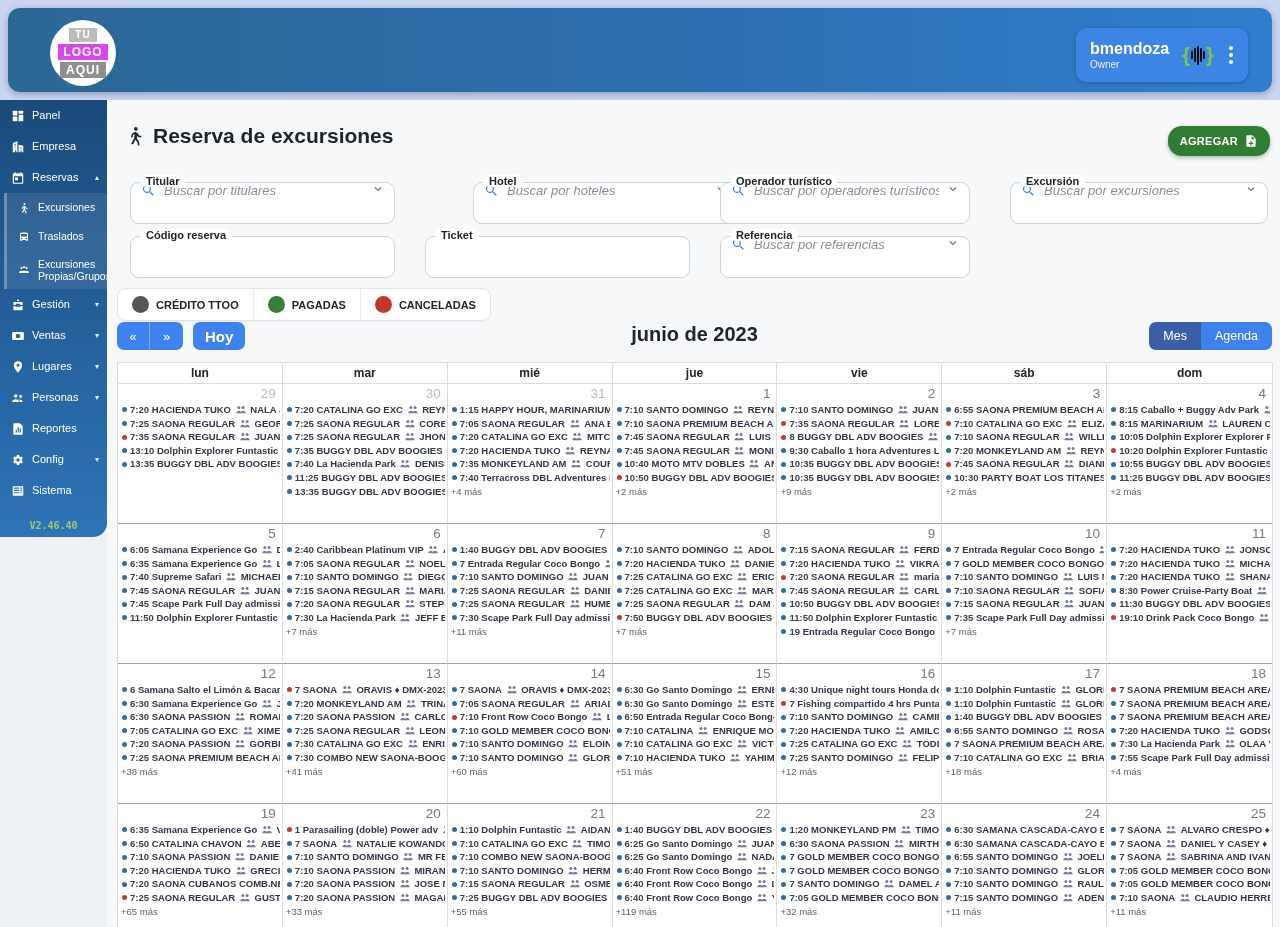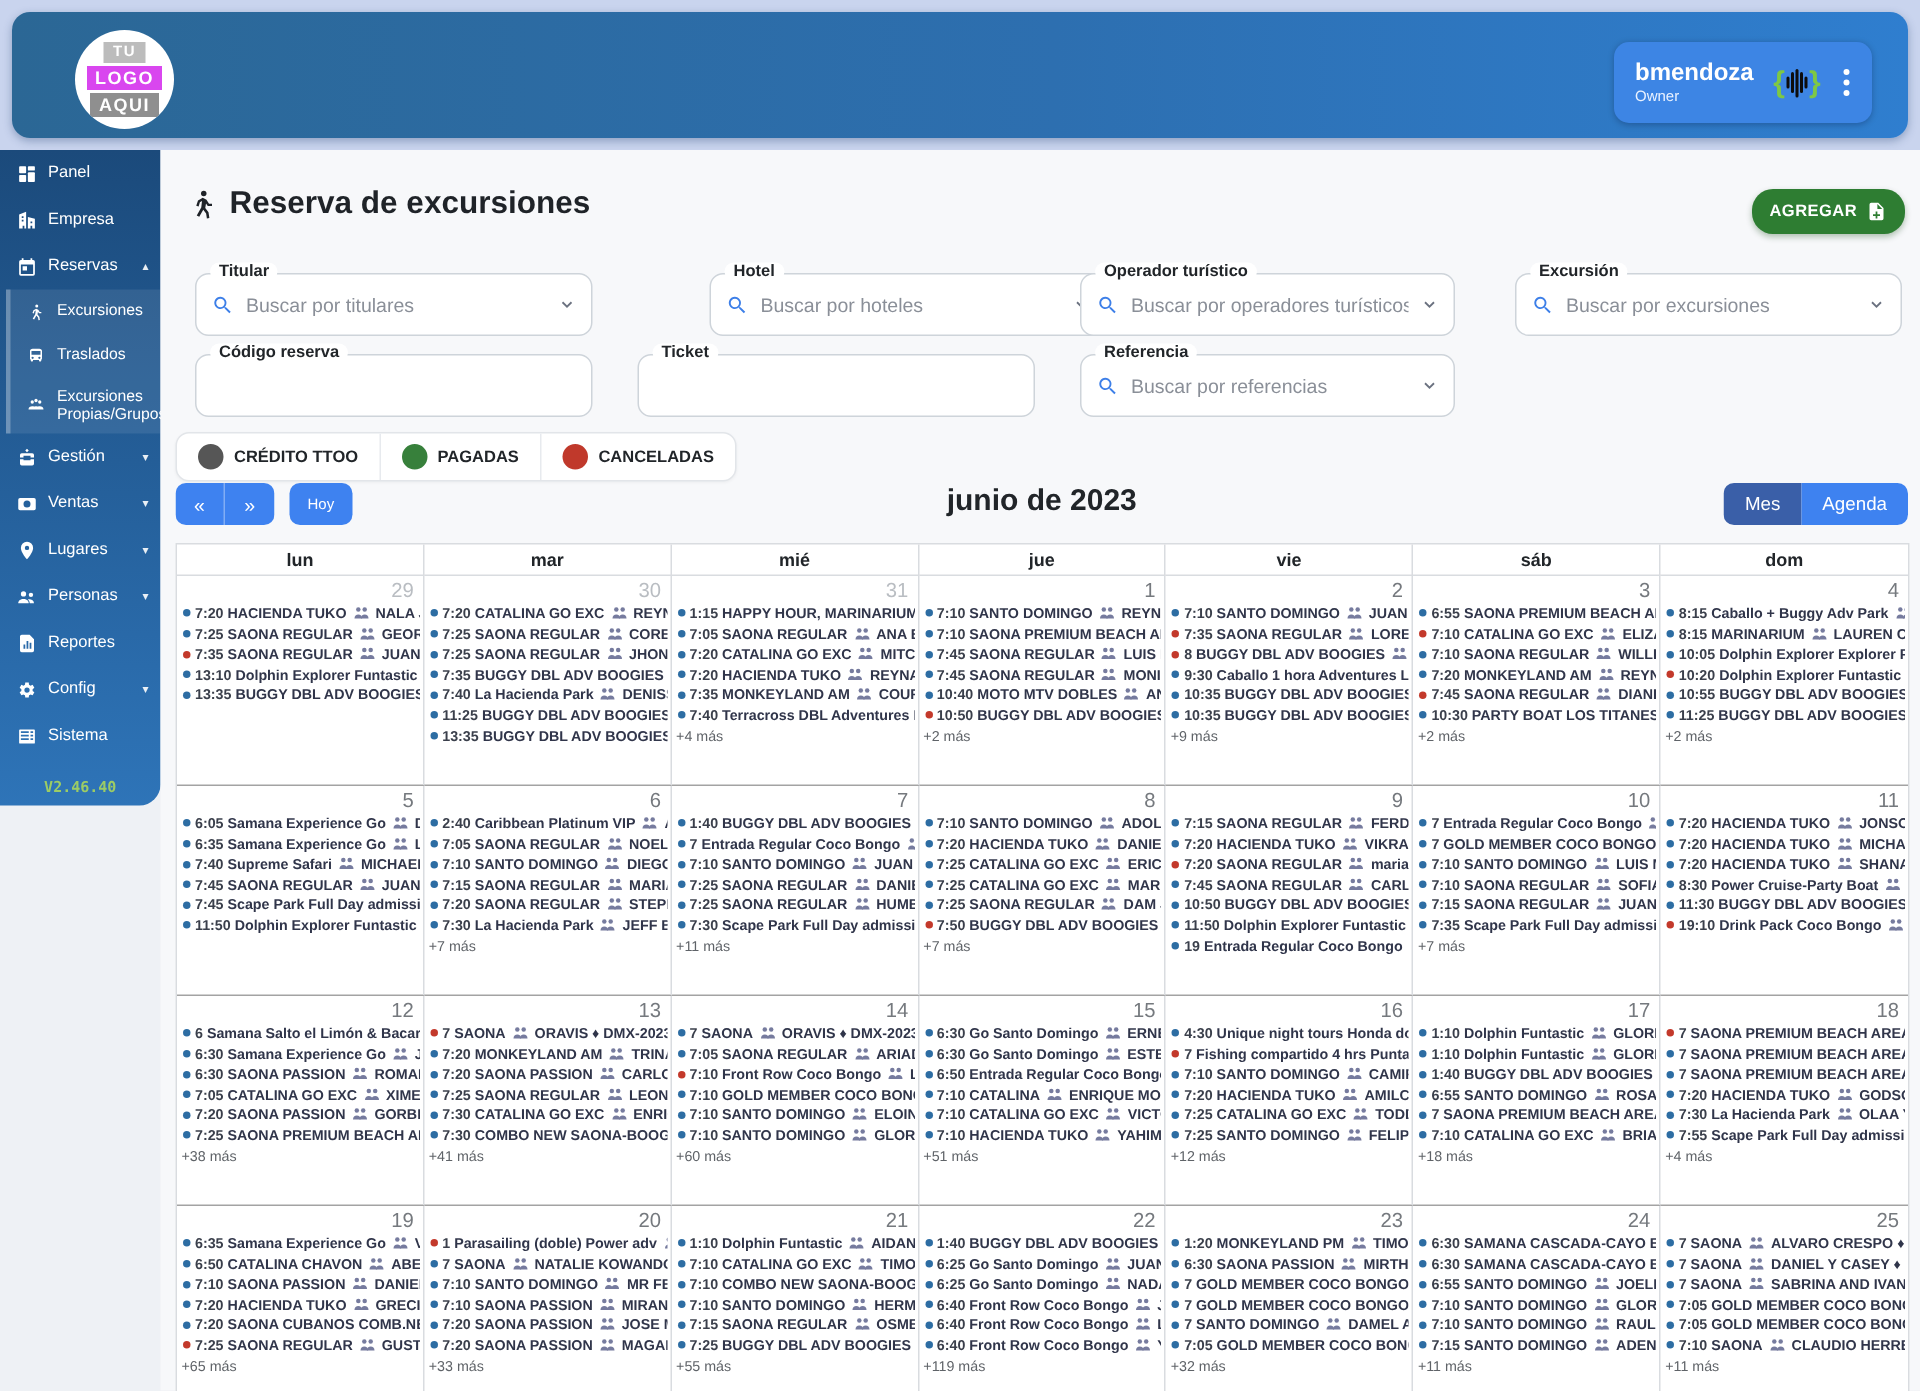--- a/index.html
+++ b/index.html
@@ -48,40 +48,40 @@
   .page-title { font-size:21px; font-weight:bold; color:#1f2328; }
   .btn-add { position:absolute; right:10px; top:26px; background:#2e7d32; color:#fff; font-weight:bold; font-size:11px;
     border:none; border-radius:14px; padding:8px 12px; display:flex; align-items:center; gap:6px; cursor:pointer;
     box-shadow:0 2px 4px rgba(0,60,0,.3); letter-spacing:.3px; }
   .btn-add svg { width:14px; height:14px; fill:#fff; }
 
   
   .filter { position:absolute; height:42px; background:#fff; border:1px solid #ced4da; border-radius:9px; }
   .filter .flabel { position:absolute; top:-8px; left:9px; background:#fff; padding:0 6px; font-size:11px; font-weight:bold;
     color:#212529; border-radius:6px; white-space:nowrap; }
-  .filter .finner { display:flex; align-items:center; height:100%; padding:0 10px; gap:8px; }
+  .filter .finner { display:flex; align-items:flex-start; height:100%; padding:0 10px; gap:8px;font-style:italic; }
   .filter .ph { flex:1; color:#8a8f98; font-size:13px; white-space:nowrap; overflow:hidden; }
   .filter svg.mag { width:15px; height:15px; flex:0 0 15px; }
   .filter svg.chev { width:12px; height:12px; flex:0 0 12px; }
 
   
   .legend { position:absolute; left:10px; top:188px; display:flex; background:#fff; border:1px solid #e2e5e9;
     border-radius:9px; overflow:hidden; box-shadow:0 1px 2px rgba(0,0,0,.04); }
   .legend-seg { display:flex; align-items:center; gap:7px; padding:7px 14px; border-right:1px solid #e7eaee; cursor:pointer; }
   .legend-seg:last-child { border-right:none; }
   .legend-dot { width:17px; height:17px; border-radius:50%; }
   .legend-lbl { font-size:11px; font-weight:bold; color:#212529; }
 
   
   .cal-toolbar { position:absolute; left:10px; top:222px; width:1155px; height:30px; }
   .nav-group { position:absolute; left:0; top:0; display:flex; border-radius:7px; overflow:hidden; }
   .nav-btn { background:#3e82f0; color:#fff; border:none; width:33px; height:28px; font-size:13px; cursor:pointer; }
   .nav-btn.prev { border-right:1px solid rgba(255,255,255,.35); }
   .btn-today { position:absolute; left:76px; top:0; background:#3e82f0; color:#fff; border:none; border-radius:7px;
-    height:28px; padding:0 12px; font-size:10px; cursor:pointer; }
+    height:28px; padding:0 12px; font-size:15px; cursor:pointer;font-weight:bold; }
   .cal-title { position:absolute; left:0; width:100%; top:1px; text-align:center; font-size:20px; font-weight:bold; color:#212529; }
   .view-group { position:absolute; right:0; top:0; display:flex; border-radius:7px; overflow:hidden; }
   .view-btn { color:#fff; border:none; height:28px; padding:0 14px; font-size:12.5px; cursor:pointer; }
   .view-btn.active { background:#3a5fa8; }
   .view-btn.inactive { background:#3e82f0; }
 
   
   .calendar { position:absolute; left:10px; top:262px; width:1156px; border:1px solid #d9dce0; background:#fff; }
   .cal-head { display:grid; grid-template-columns:repeat(7,1fr); }
   .cal-head .hcell { border-right:1px solid #d9dce0; border-bottom:1px solid #d9dce0; text-align:center;

